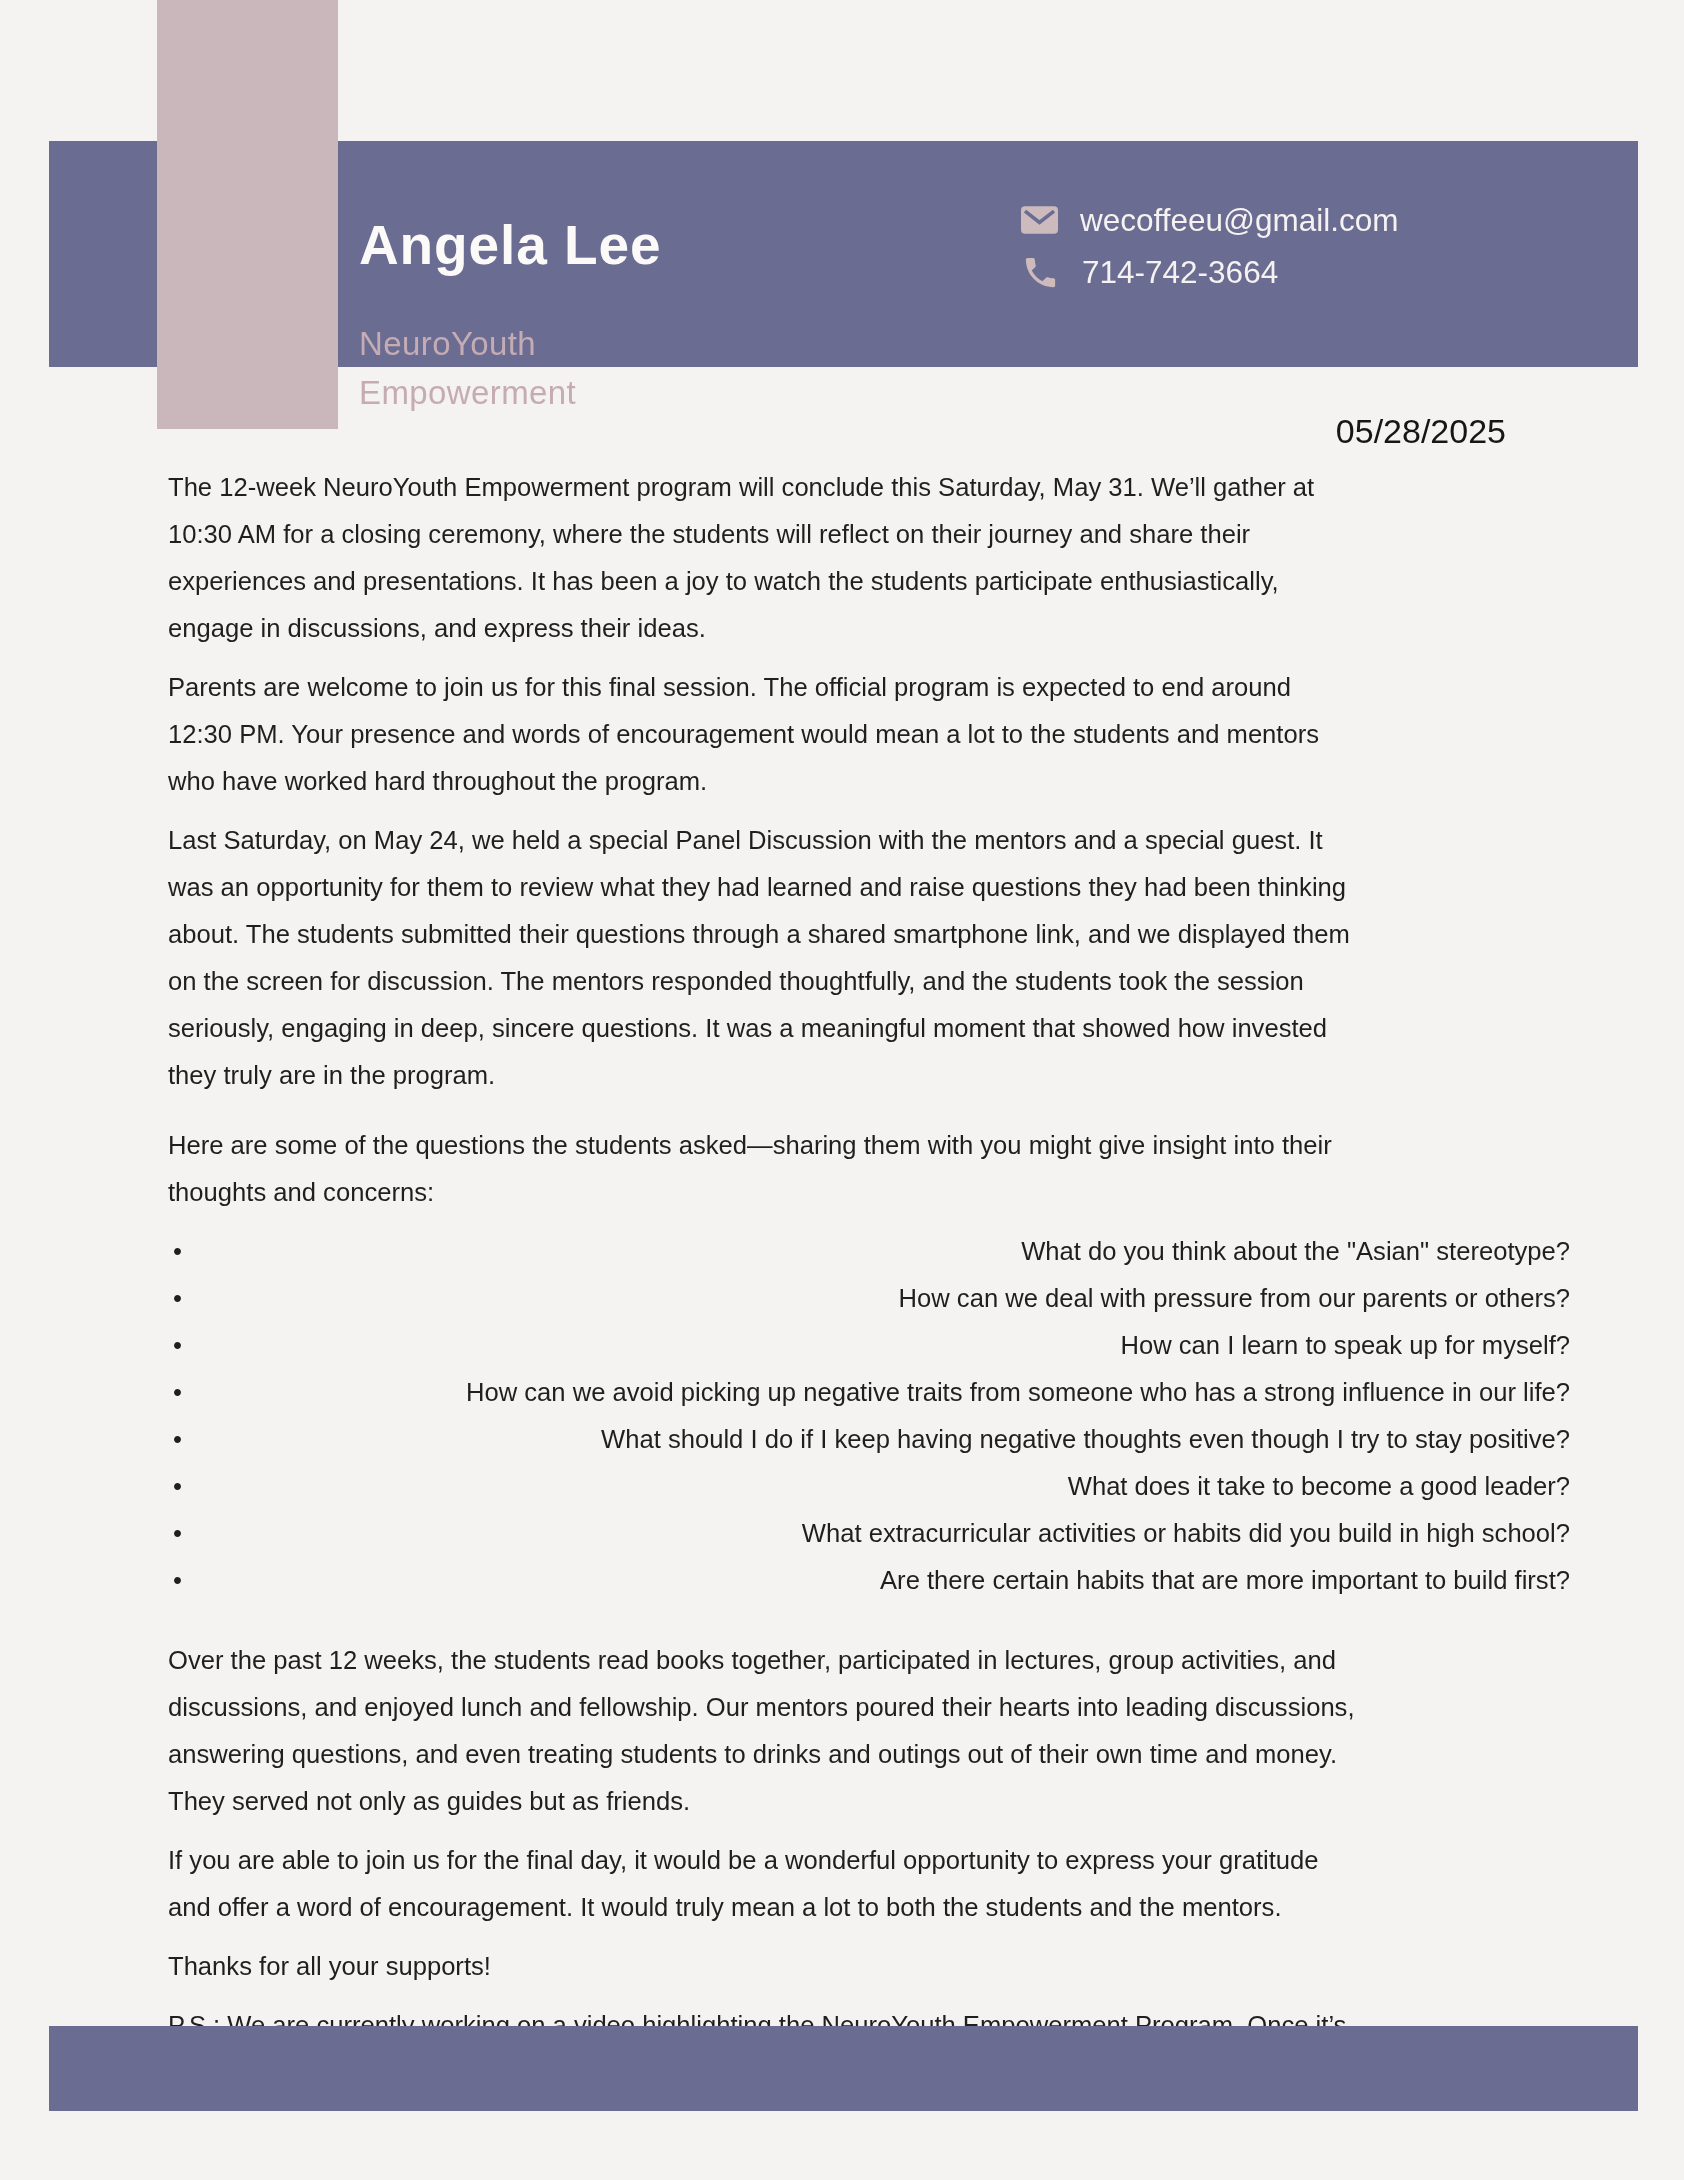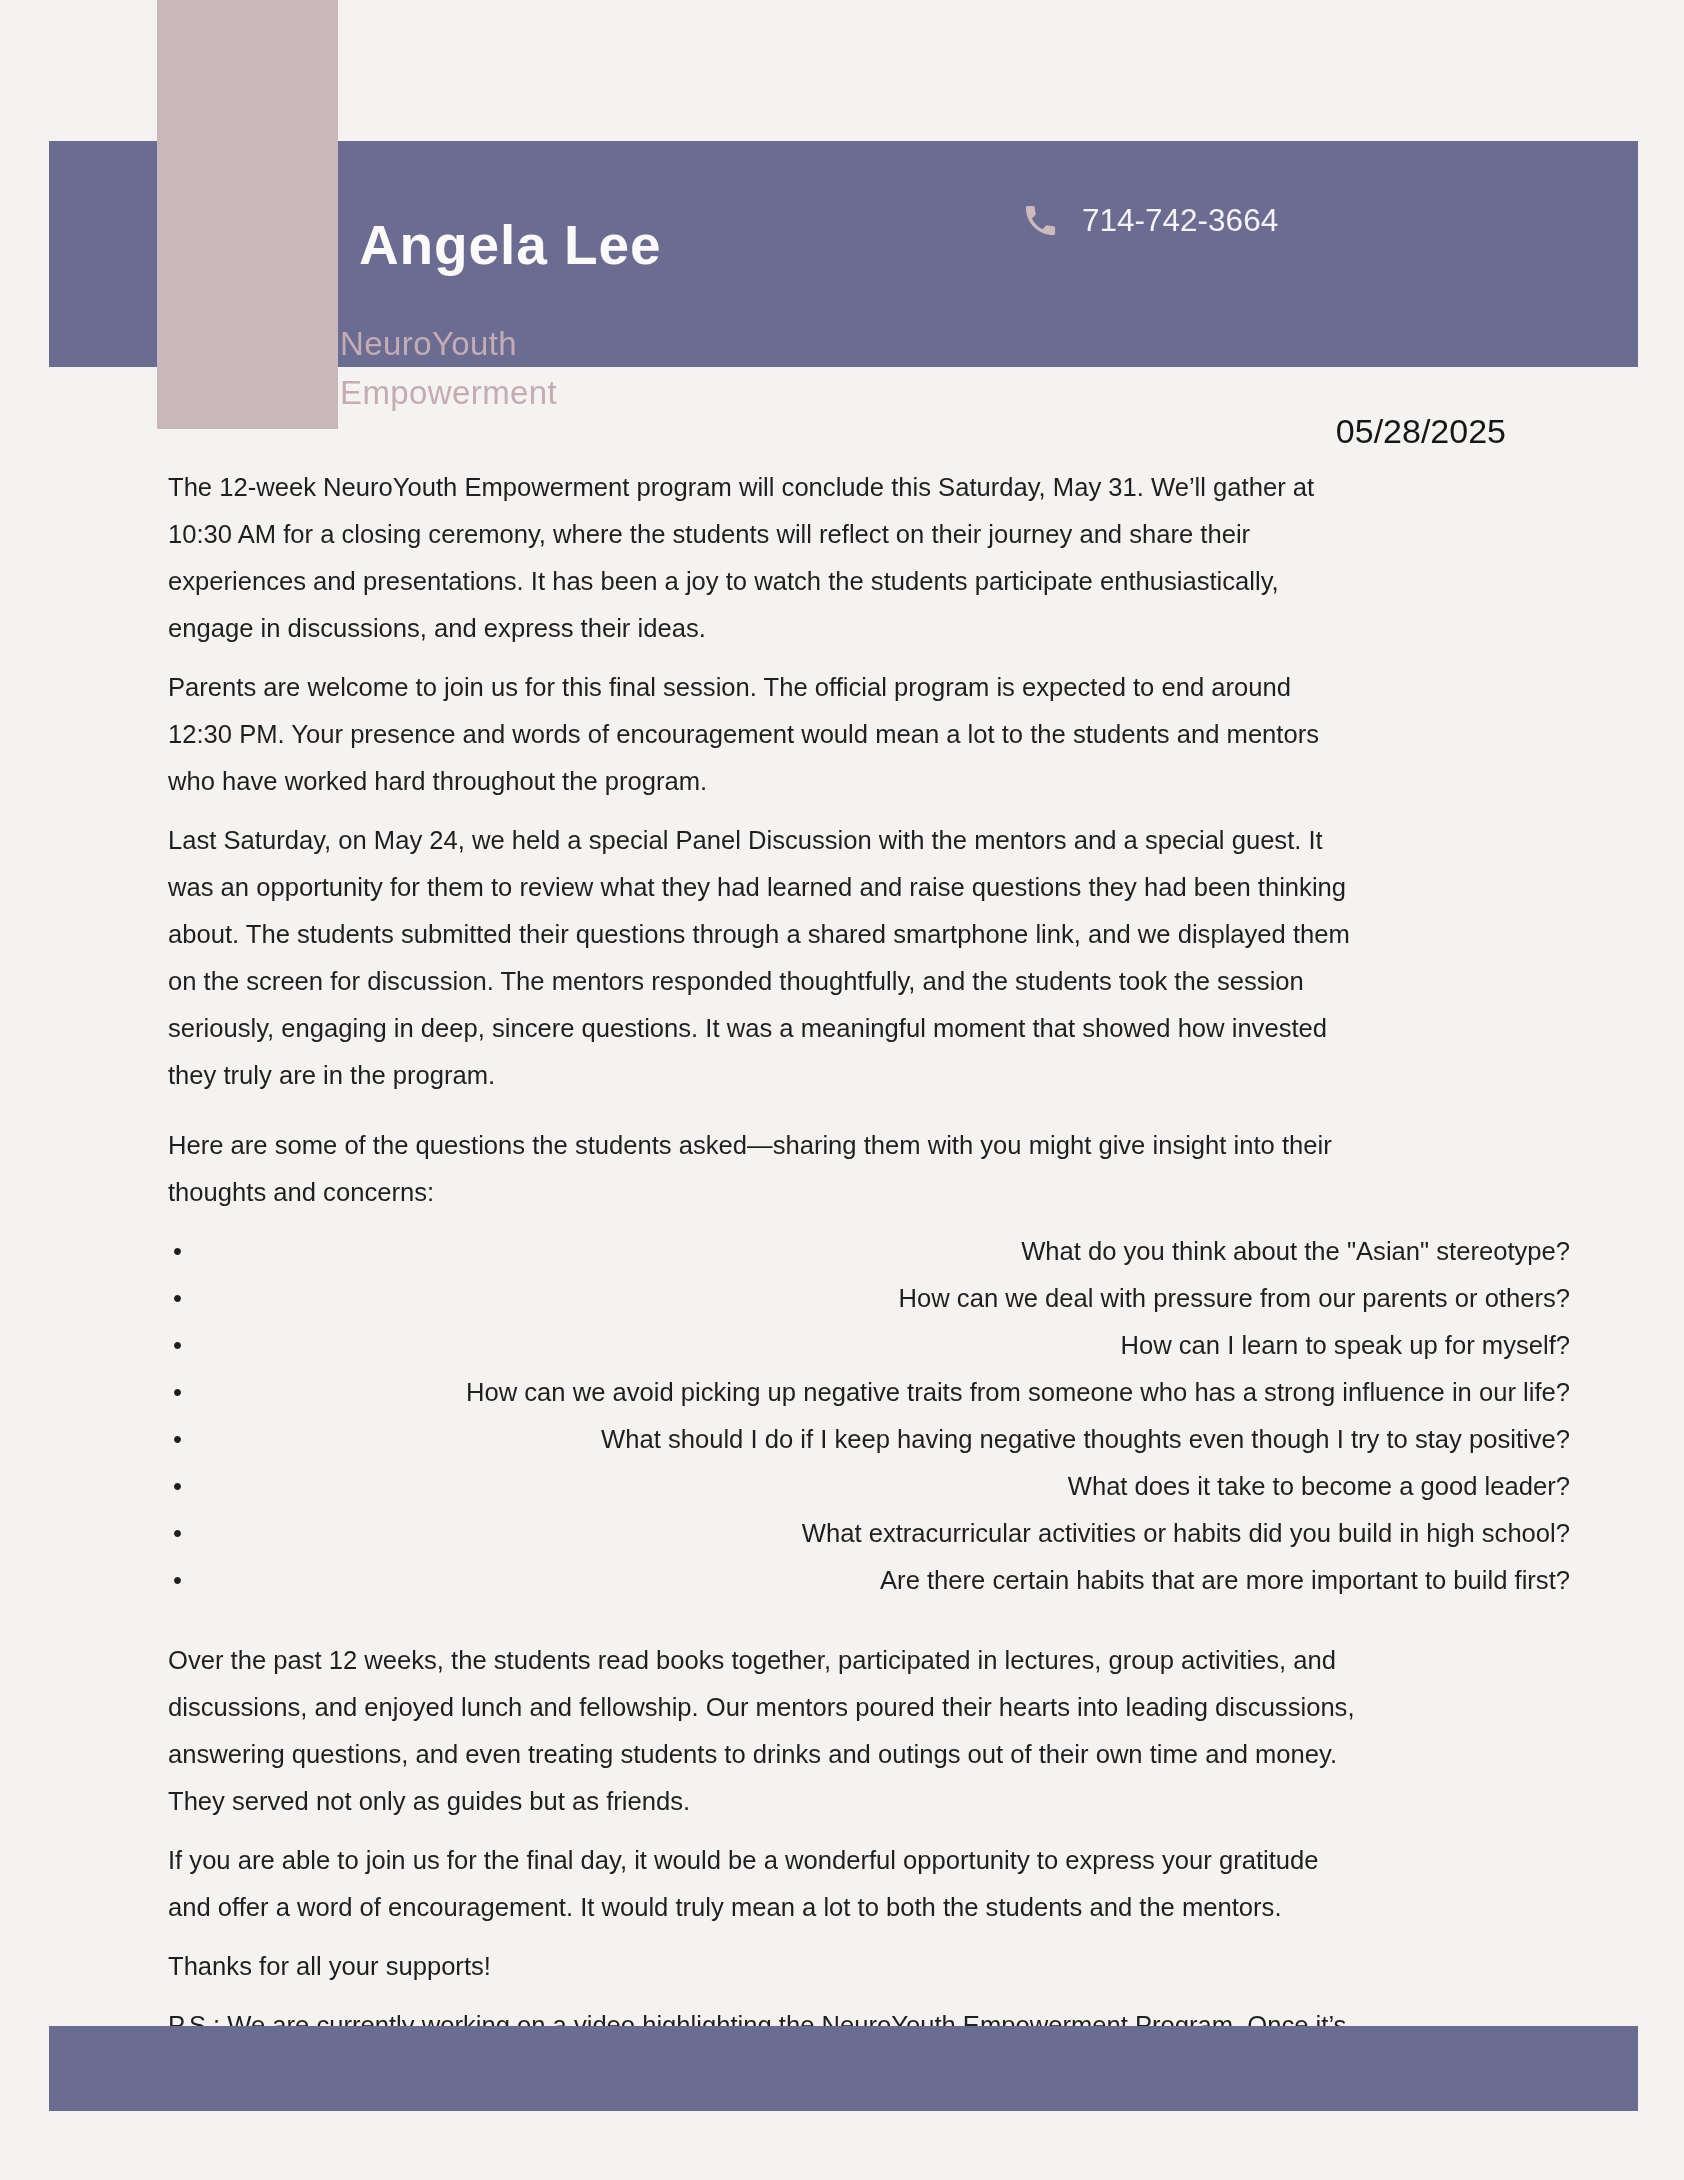--- a/index.html
+++ b/index.html
@@ -10,21 +10,21 @@
   .page{
     position:relative;width:1685px;height:2181px;background:var(--bg);
     overflow:hidden;font-family:"Liberation Sans",sans-serif;padding-left:24px;
   }
   .band{position:absolute;left:49px;top:141px;width:1589px;height:226px;background:var(--band);}
   .accent-bar{position:absolute;left:157px;top:0;width:181px;height:429px;background:var(--bar);}
   .name{
     position:absolute;left:359px;top:215px;margin:0;
     font-size:55px;line-height:60px;font-weight:700;letter-spacing:0.9px;color:var(--name);
   }
-  .org{position:absolute;left:340px;top:319px;font-size:33px;line-height:49px;letter-spacing:0.4px;color:var(--org);}
+  .org{position:absolute;left:359px;top:319px;font-size:33px;line-height:49px;letter-spacing:0.4px;color:var(--org);}
   .contact{position:absolute;left:1021px;top:194px;}
   .crow{display:flex;align-items:center;height:52px;}
   .crow svg{flex:0 0 auto;display:block;}
   .ctext{margin-left:22px;font-size:31.5px;color:var(--contact);white-space:nowrap;}
   .date{position:absolute;top:412px;right:203px;font-size:34px;color:var(--date);}
   .letter{position:absolute;left:156px;top:452px;width:1414px;font-size:25.6px;line-height:47px;color:var(--ink);}
   .letter p{margin:12px;white-space:pre-line;}
   .letter p.gap-a{margin-top:23px;}
   .letter p.gap-b{margin-top:33px;}
   .letter ul{margin:0;padding:0 0 0 47px;list-style:none;text-align:right;}
@@ -41,20 +41,27 @@
   <div class="accent-bar"></div>
 
   <h1 class="name">Angela Lee</h1>
 
   <div class="org">
     <div>NeuroYouth</div>
     <div>Empowerment</div>
   </div>
 
   <div class="contact">
+    <div class="crow">
+      <svg width="37" height="28" viewBox="0 0 46 34">
+        <rect x="0" y="0" width="46" height="34" rx="5" fill="#cdbabc"></rect>
+        <path d="M5 6 L23 20 L41 6" fill="none" stroke="#6a6c91" stroke-width="4.5"></path>
+      </svg>
+      <span class="ctext">wecoffeeu@gmail.com</span>
+    </div>
     <div class="crow">
       <svg width="39" height="39" viewBox="0 0 24 24">
         <path fill="#cdbabc" d="M6.62 10.79c1.44 2.83 3.76 5.14 6.59 6.59l2.2-2.2c.27-.27.67-.36 1.02-.24 1.12.37 2.33.57 3.57.57.55 0 1 .45 1 1V20c0 .55-.45 1-1 1-9.39 0-17-7.61-17-17 0-.55.45-1 1-1h3.5c.55 0 1 .45 1 1 0 1.25.2 2.45.57 3.57.11.35.03.74-.25 1.02l-2.2 2.2z"></path>
       </svg>
       <span class="ctext">714-742-3664</span>
     </div>
   </div>
 
   <div class="date">05/28/2025</div>
 

